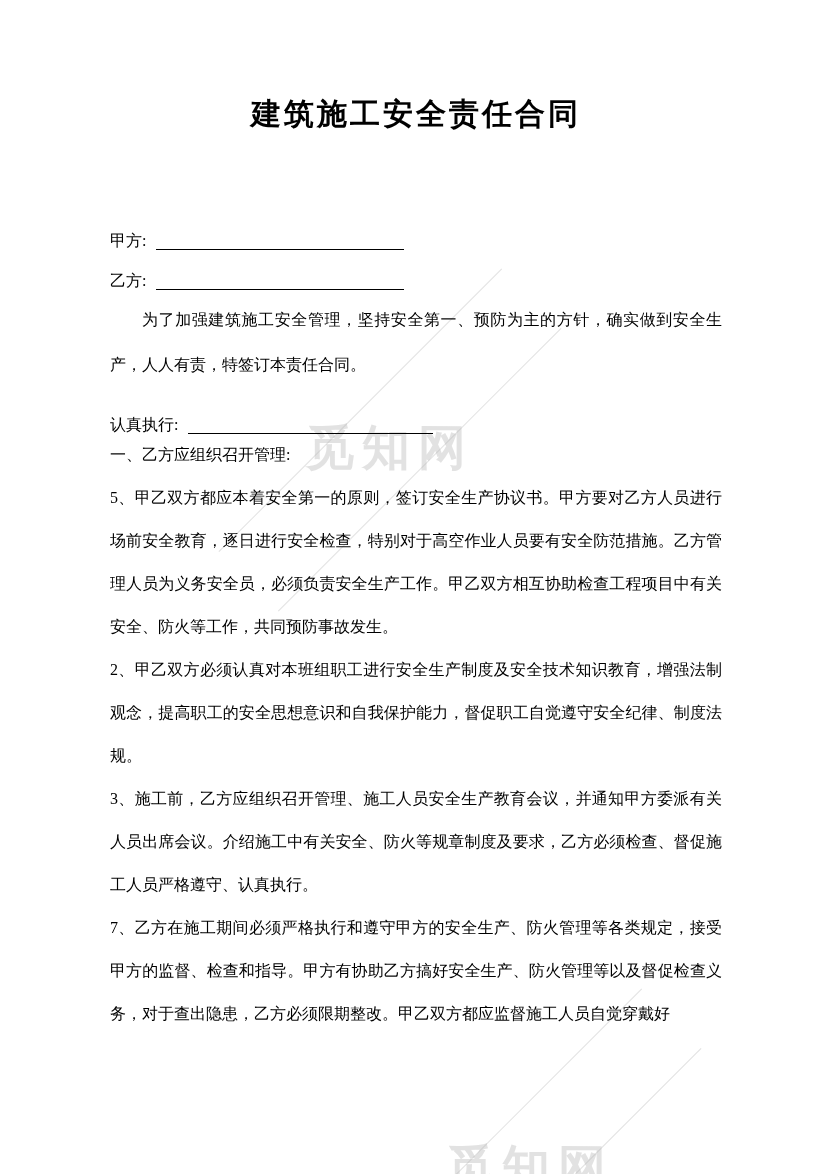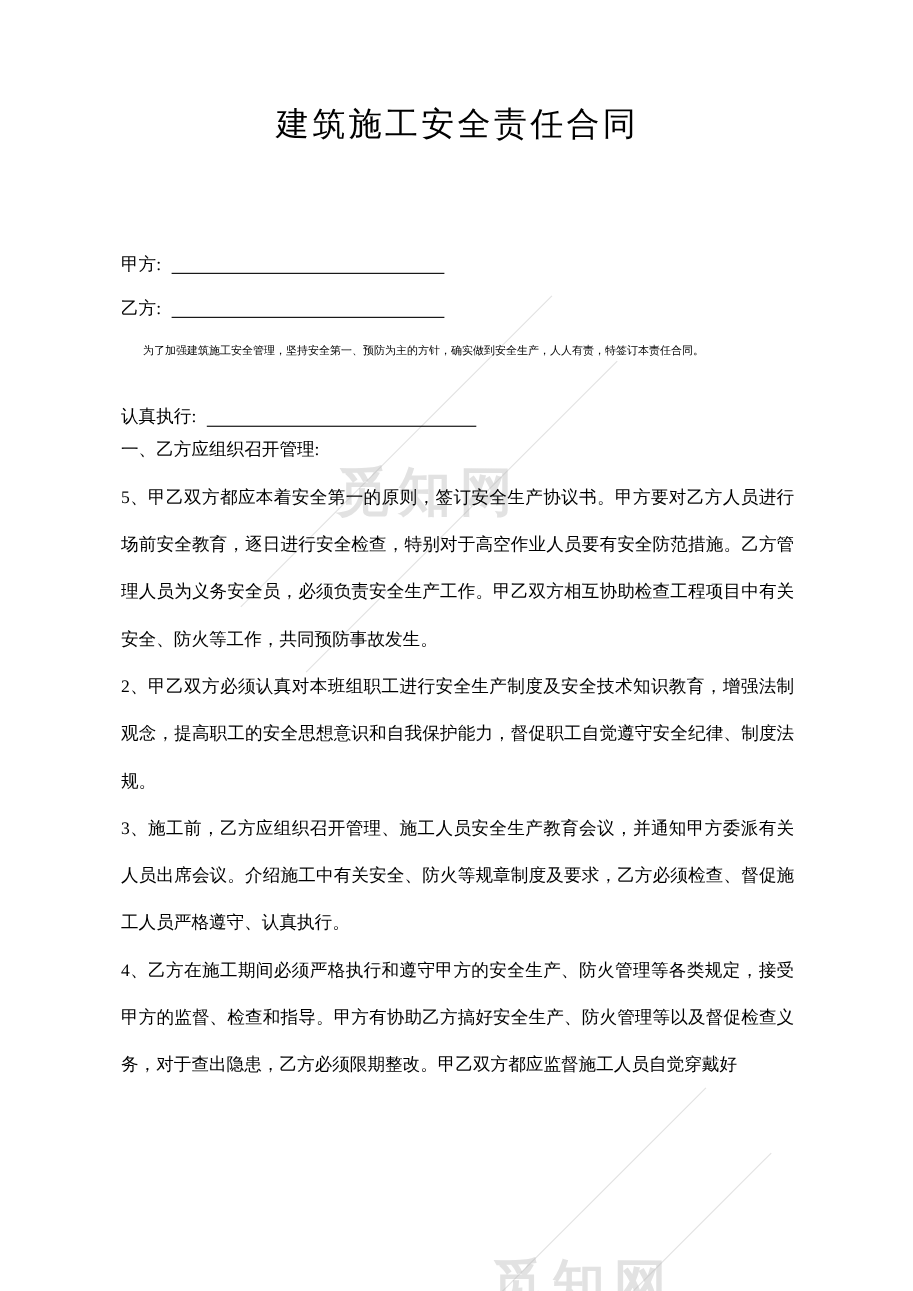--- a/index.html
+++ b/index.html
@@ -54,21 +54,21 @@
     top: 0;
     width: 612px;
     z-index: 2;
   }
   .doc-title {
     margin: 0;
     padding-top: 96px;
     text-align: center;
     font-size: 30px;
     line-height: 35px;
-    font-weight: normal;
+    font-weight: bold;
     letter-spacing: 3px;
     font-family: "Liberation Sans", sans-serif;
   }
   .field-row {
     font-size: 16px;
     height: 26px;
     line-height: 26px;
     white-space: nowrap;
   }
   .row-party-a { margin-top: 84px; }
@@ -81,21 +81,21 @@
     border-bottom: 1.5px solid #000;
     height: 20px;
     vertical-align: -4px;
     margin-left: 10px;
   }
   .blank-party { width: 248px; }
   .blank-info  { width: 245px; }
 
   .intro {
     margin: 16px 0 0 0;
-    font-size: 10px;
+    font-size: 16px;
     line-height: 45px;
     text-indent: 2em;
     text-align: justify;
   }
   .section-heading {
     margin: 8px 0 0 0;
     font-size: 16px;
     line-height: 43px;
     font-weight: normal;
   }
@@ -140,16 +140,16 @@
     <div class="field-row row-project">
       <span class="field-label">认真执行:</span><span class="blank blank-info"></span>
     </div>
 
 
     <p class="section-heading">一、乙方应组织召开管理:</p>
 
     <p class="clause">5、甲乙双方都应本着安全第一的原则，签订安全生产协议书。甲方要对乙方人员进行场前安全教育，逐日进行安全检查，特别对于高空作业人员要有安全防范措施。乙方管理人员为义务安全员，必须负责安全生产工作。甲乙双方相互协助检查工程项目中有关安全、防火等工作，共同预防事故发生。</p>
     <p class="clause">2、甲乙双方必须认真对本班组职工进行安全生产制度及安全技术知识教育，增强法制观念，提高职工的安全思想意识和自我保护能力，督促职工自觉遵守安全纪律、制度法规。</p>
     <p class="clause">3、施工前，乙方应组织召开管理、施工人员安全生产教育会议，并通知甲方委派有关人员出席会议。介绍施工中有关安全、防火等规章制度及要求，乙方必须检查、督促施工人员严格遵守、认真执行。</p>
-    <p class="clause">4、乙方在施工期间必须严格执行和遵守甲方的安全生产、防火管理等各类规定，接受甲方的监督、检查和指导。甲方有协助乙方搞好安全生产、防火管理等以及督促检查义务，对于查出隐患，乙方必须限期整改。甲乙双方都应监督施工人员自觉穿戴好</p>
+    <p class="clause">7、乙方在施工期间必须严格执行和遵守甲方的安全生产、防火管理等各类规定，接受甲方的监督、检查和指导。甲方有协助乙方搞好安全生产、防火管理等以及督促检查义务，对于查出隐患，乙方必须限期整改。甲乙双方都应监督施工人员自觉穿戴好</p>
 
   </div>
 </div>
 
 </body></html>

